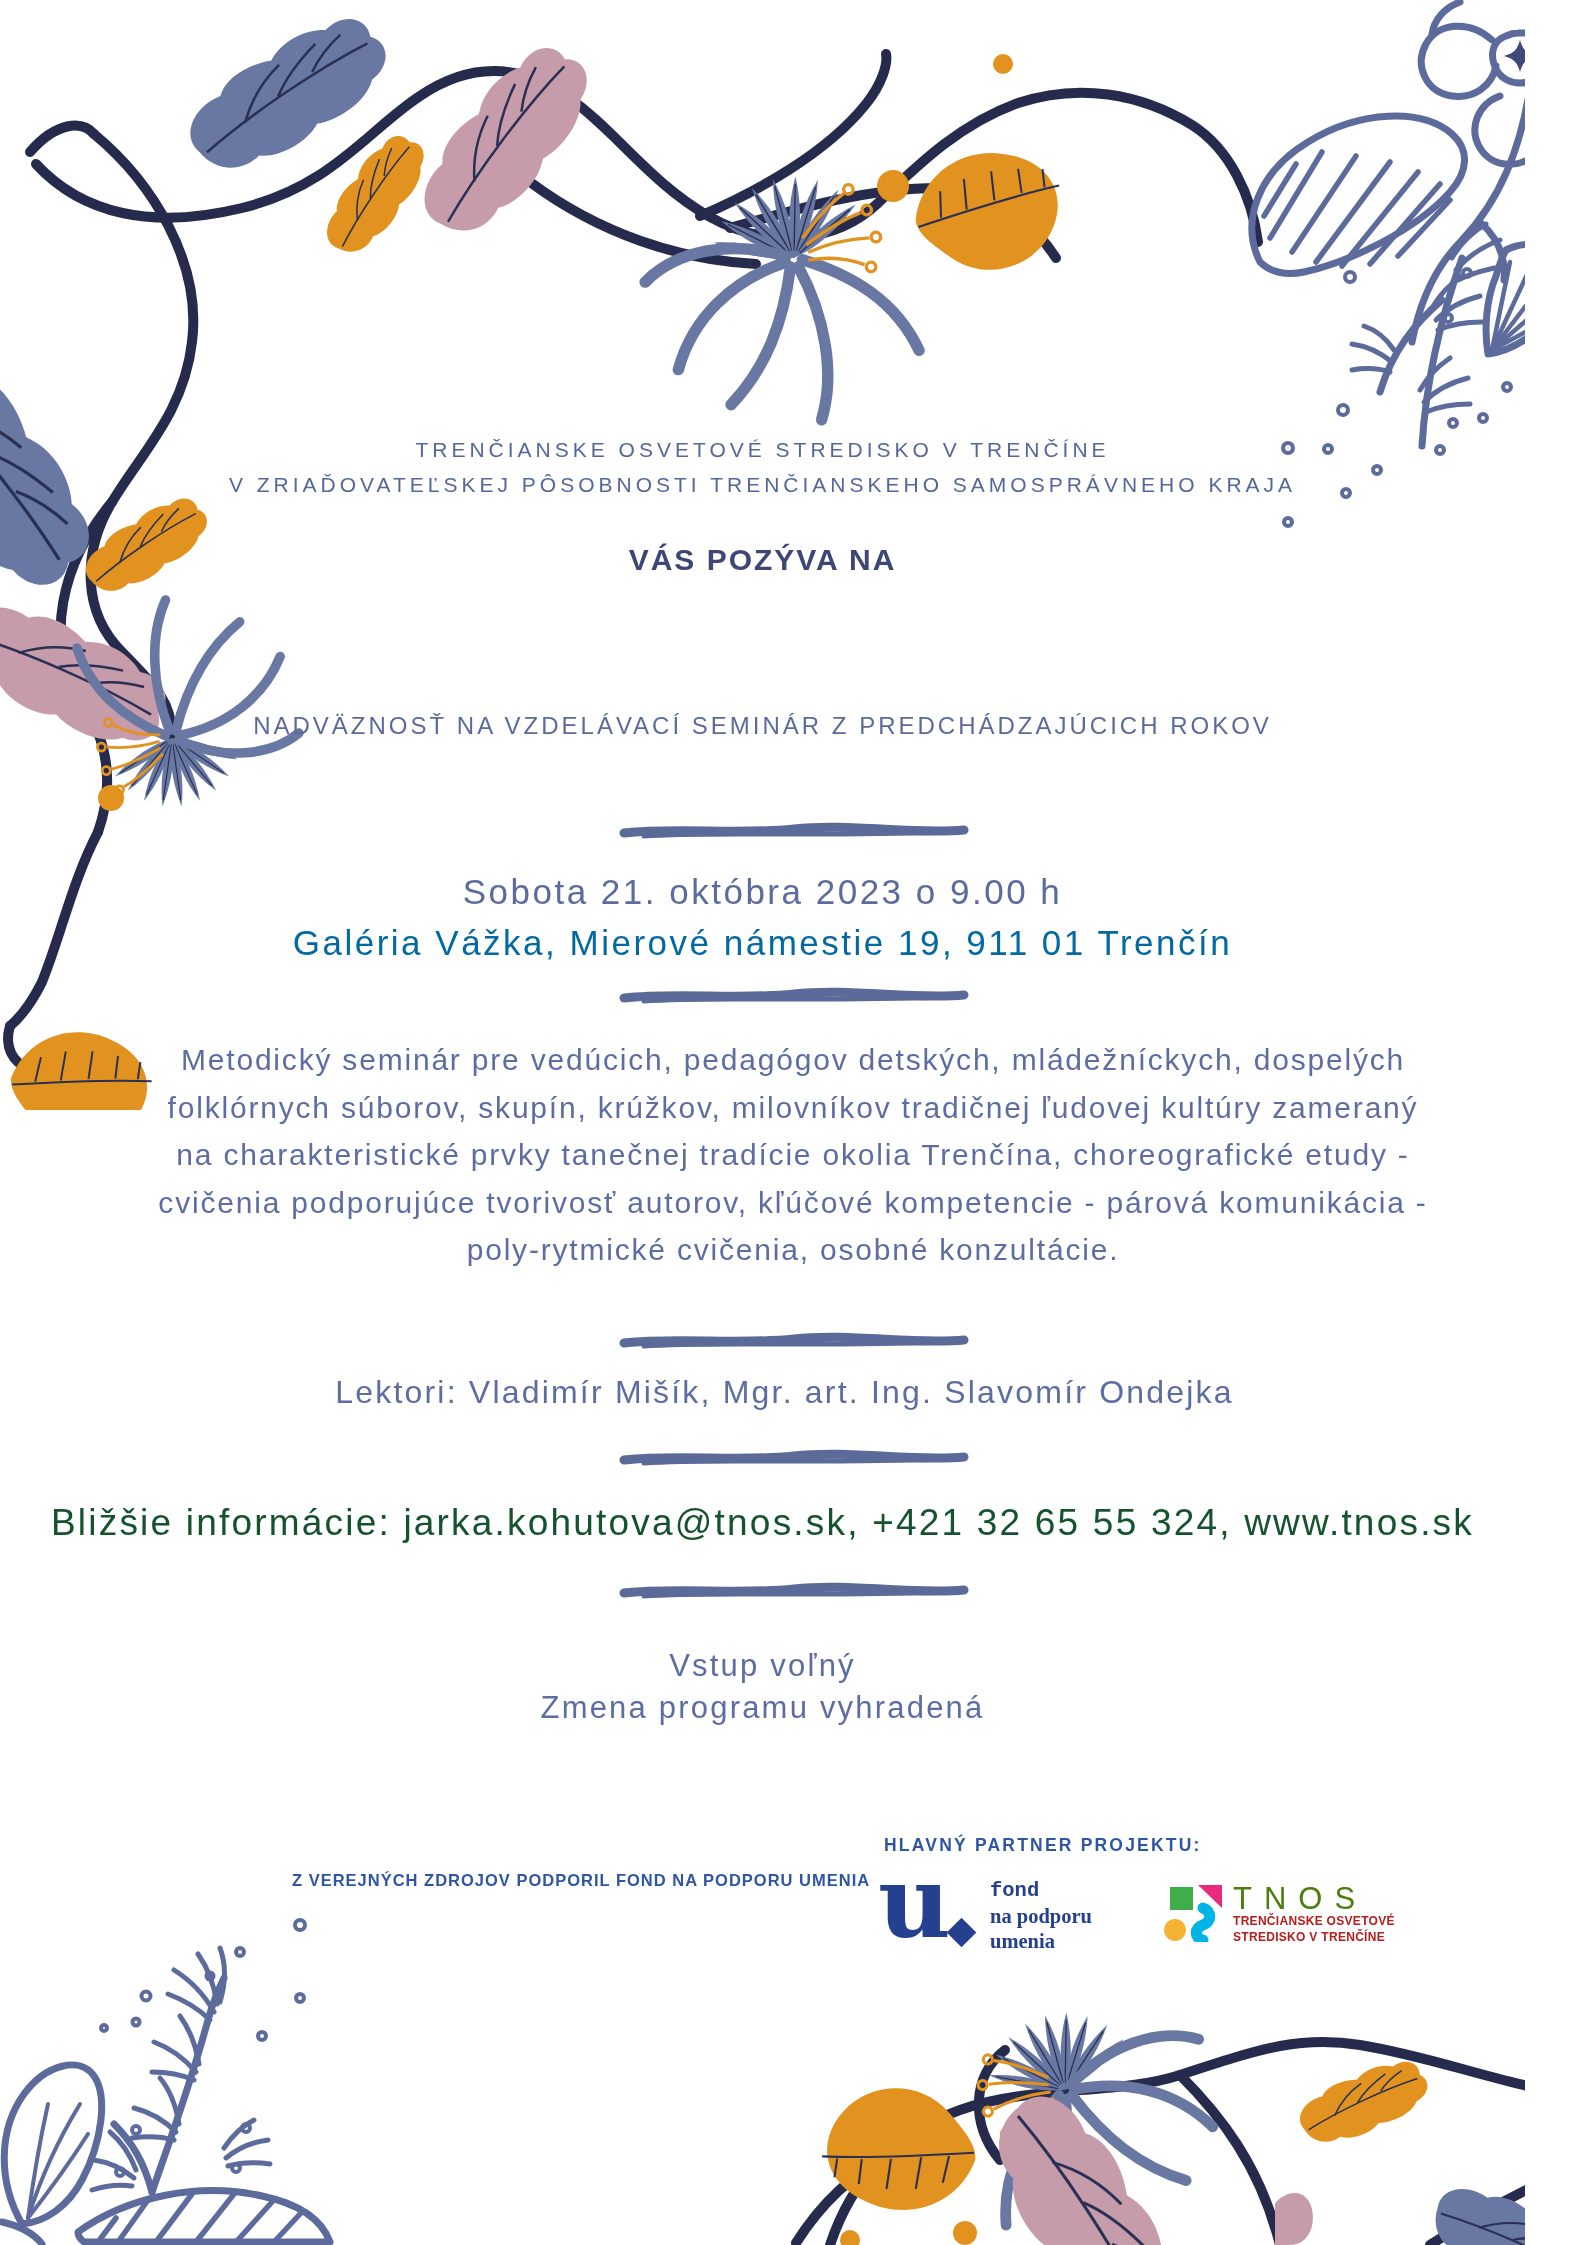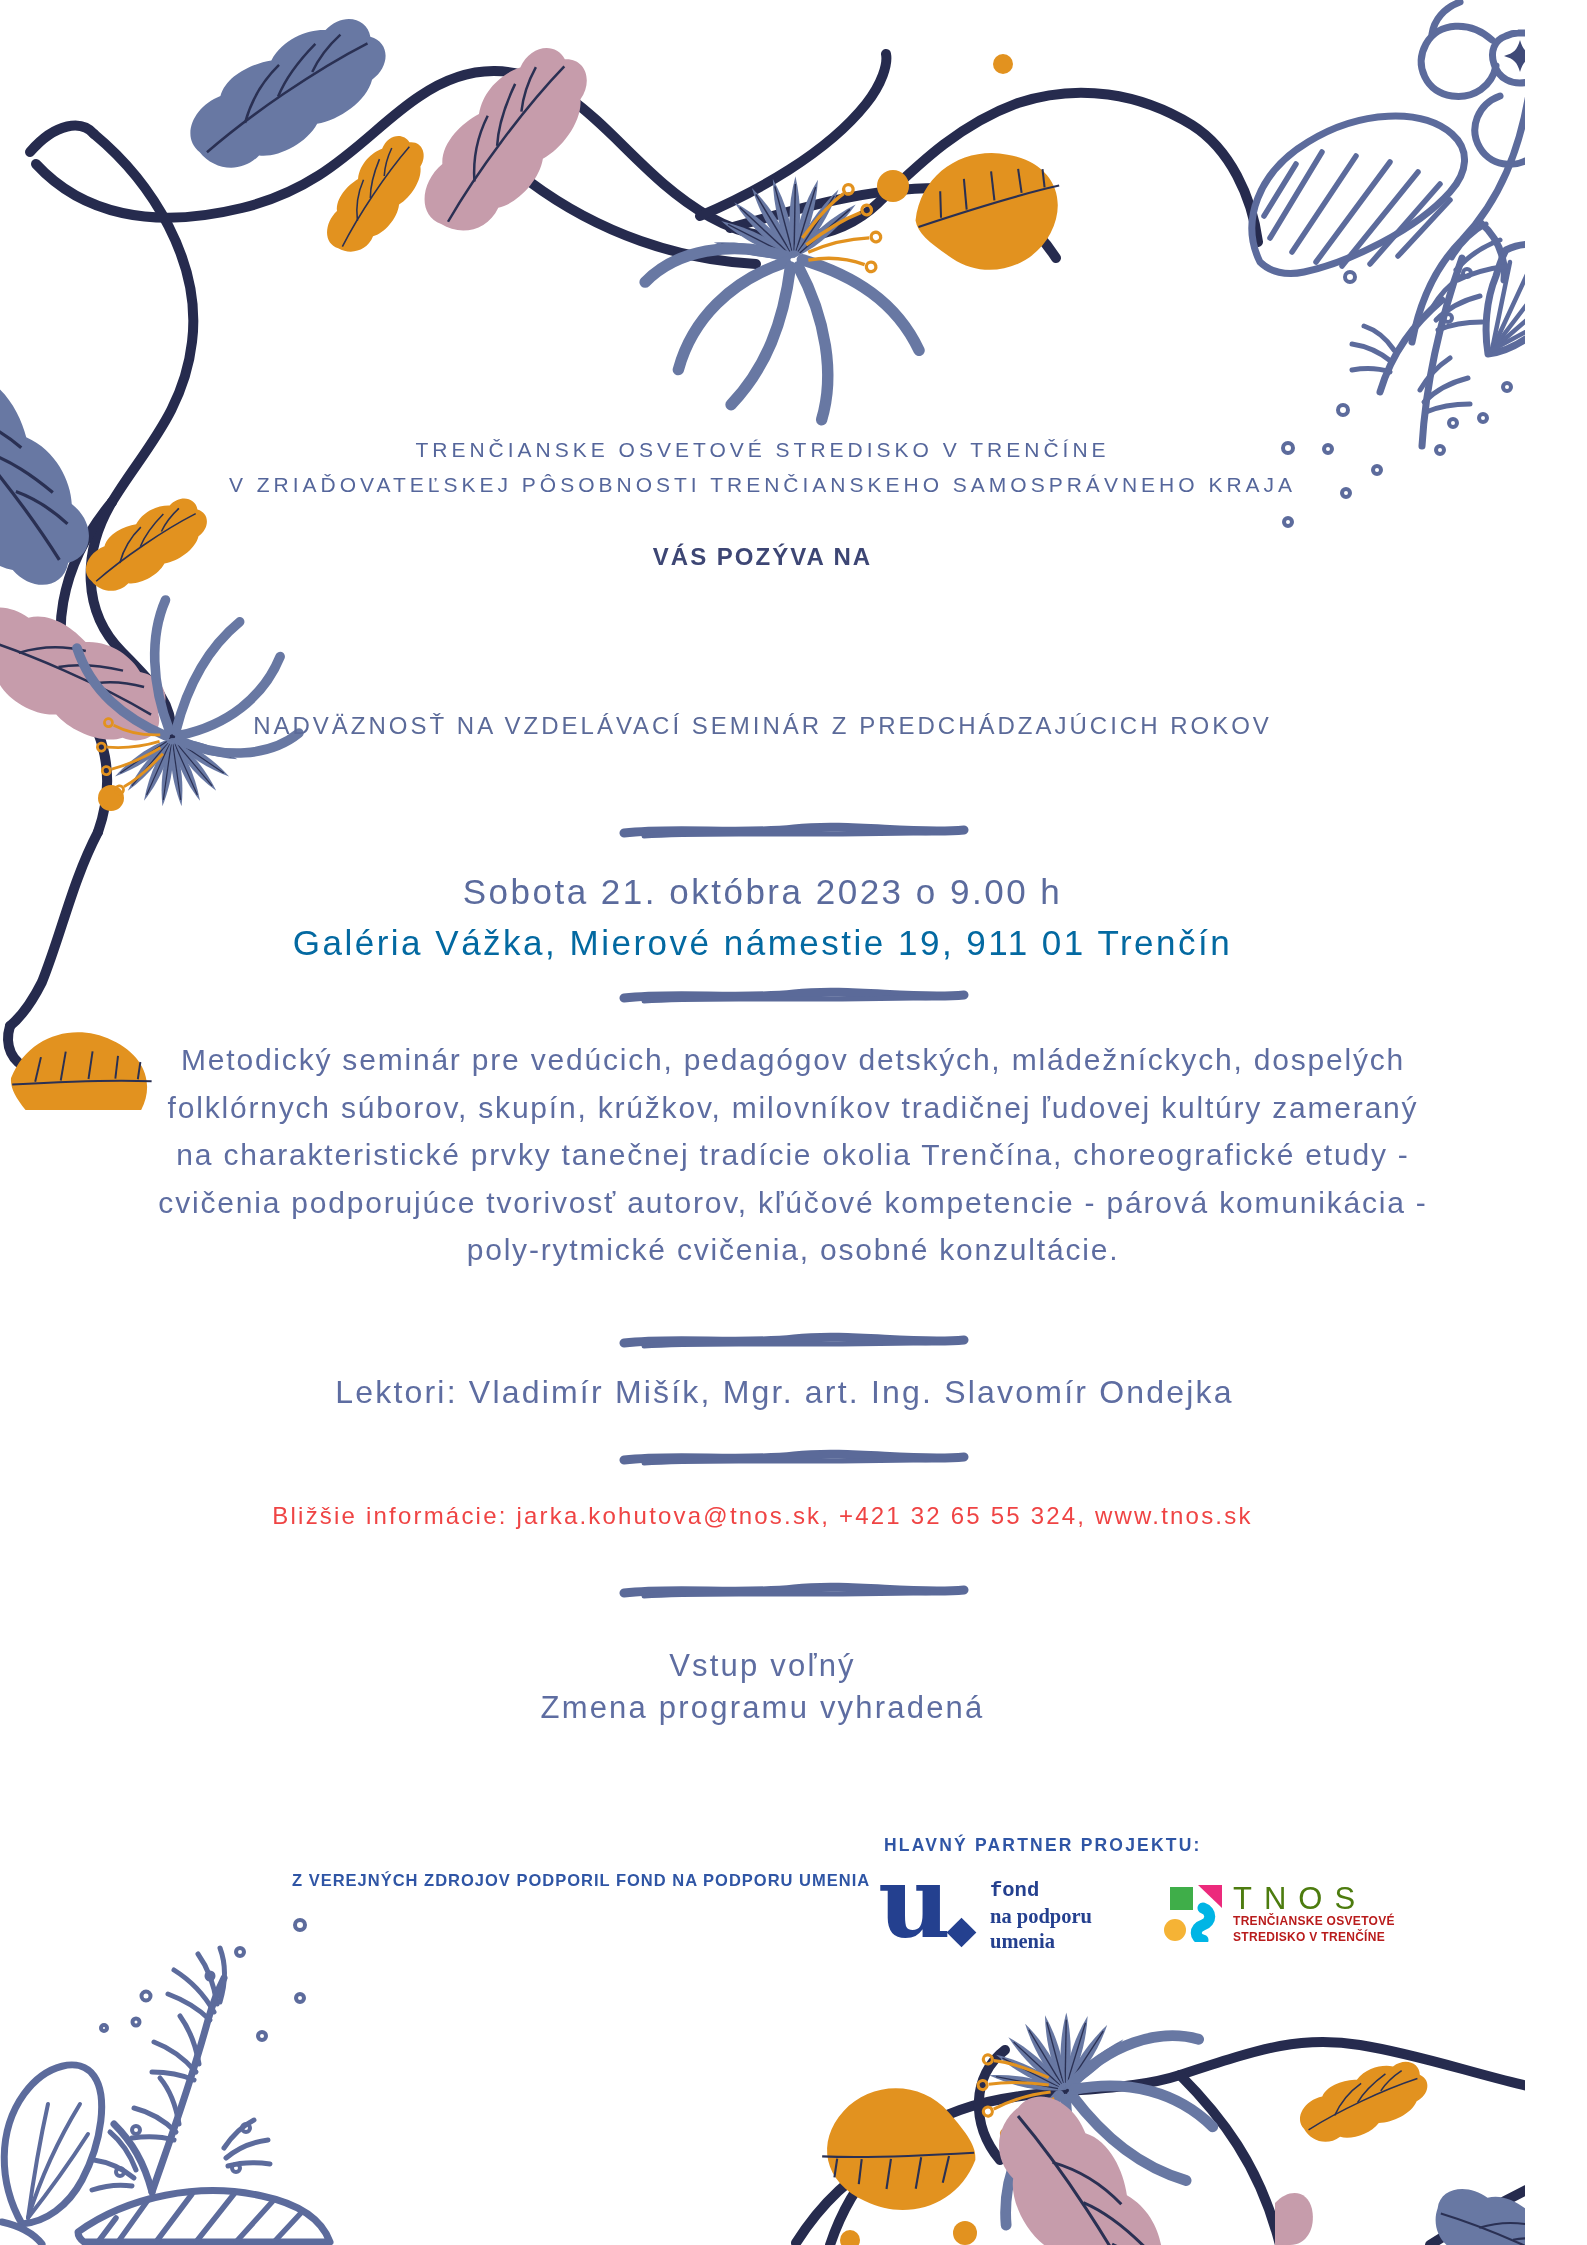--- a/index.html
+++ b/index.html
@@ -6,29 +6,29 @@
   .poster{
     position:relative;width:1525px;height:2245px;overflow:hidden;background:#ffffff;
     font-family:"Liberation Sans", sans-serif;
   }
   .abs{position:absolute;}
   .ctr{left:0;right:0;text-align:center;margin:0;}
   svg{display:block;}
   
   .inst{top:432px;font-size:21px;line-height:35px;letter-spacing:4px;color:#55669b;font-weight:500;}
   .inst2{top:467px;}
-  .invite{top:543px;font-size:24px;letter-spacing:2px;color:#3d4674;font-weight:bold;}
+  .invite{top:543px;font-size:30px;letter-spacing:2px;color:#3d4674;font-weight:bold;}
   .title{top:631px;font-size:45px;letter-spacing:7px;color:#5b6a99;font-weight:bold;}
   .subtitle{top:712px;font-size:24px;letter-spacing:3px;color:#5b6a99;font-weight:500;}
   .datetime{top:866px;font-size:35px;letter-spacing:2.5px;color:#5b6b9d;line-height:51px;}
   .venue{top:917px;font-size:35px;letter-spacing:2.5px;color:#0369a1;line-height:51px;}
   .description{top:1036px;left:148px;width:1290px;font-size:30px;letter-spacing:1.8px;
     line-height:47.5px;color:#5e6da1;text-align:center;margin:0;}
   .lecturers{top:1374px;font-size:32px;letter-spacing:2.2px;color:#5e6da1;margin-left:44px;}
-  .contact{top:1502px;font-size:24px;letter-spacing:2.2px;color:#ef4444;}
+  .contact{top:1502px;font-size:37px;letter-spacing:2.2px;color:#14532d;}
   .entry{top:1645px;font-size:31px;letter-spacing:2.2px;color:#5e6da1;line-height:42px;}
   .note{top:1687px;font-size:31px;letter-spacing:2.2px;color:#5e6da1;line-height:42px;}
   .funding{top:1871px;left:292px;font-size:16.5px;letter-spacing:1px;color:#2f55a5;font-weight:600;margin:0;}
   .partner{top:1835px;left:884px;font-size:17.5px;letter-spacing:2.2px;color:#2f55a5;font-weight:600;margin:0;}
   
   .fpu-mark{top:1852px;left:878px;font-family:"DejaVu Serif", serif;font-weight:bold;
     font-size:100px;line-height:100px;color:#24408f;margin:0;}
   .fpu-diamond{top:1922px;left:951px;width:21px;height:21px;background:#24408f;transform:rotate(45deg);}
   .fpu-text{top:1878px;left:990px;font-family:"Liberation Serif", serif;font-weight:bold;
     font-size:20.5px;line-height:25.5px;color:#24408f;margin:0;}

